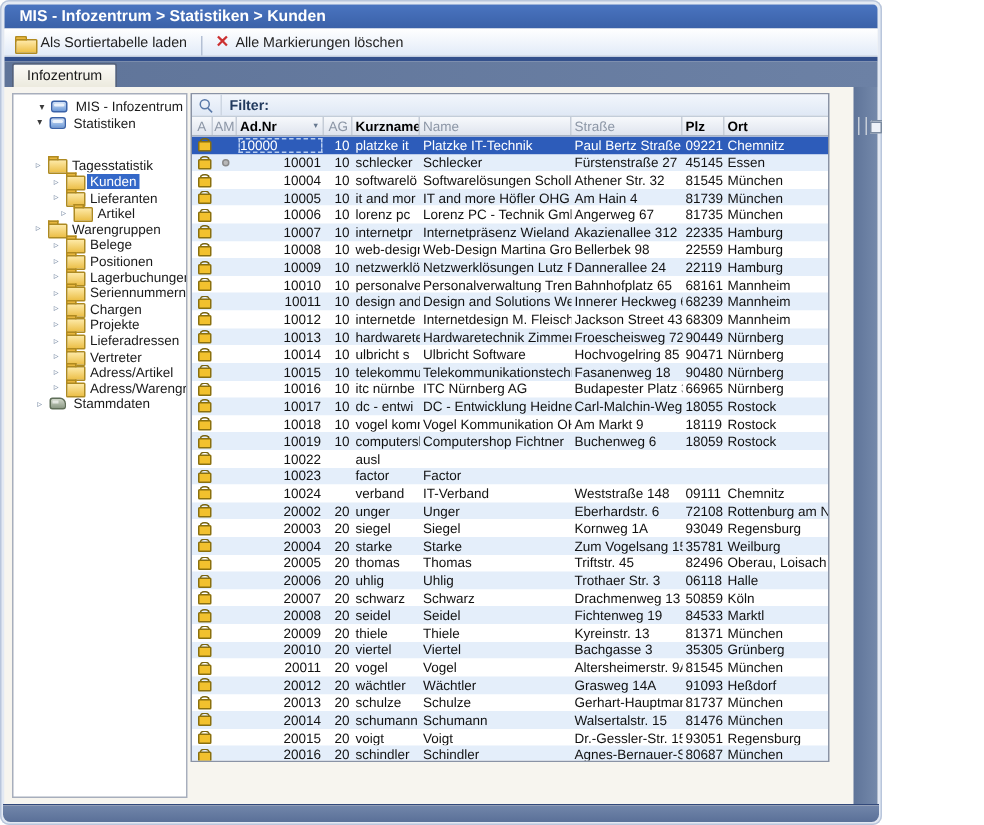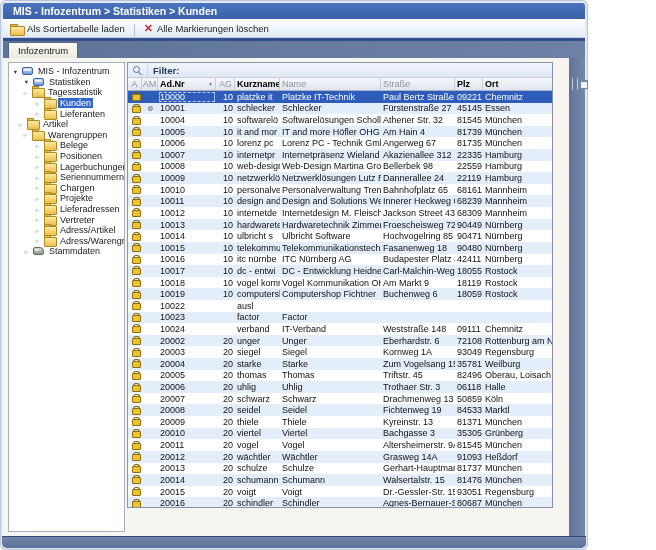--- a/index.html
+++ b/index.html
@@ -100,21 +100,21 @@
 
   .tbody { flex:1; display:flex; overflow:hidden; }
   .rowsarea { flex:1; display:flex; flex-direction:column; }
   .row { height:11.611px; flex:0 0 11.611px; display:flex; align-items:center;
     font-size:9px; color:#111; background:#fff; cursor:default; }
   .row:nth-child(even) { background:#e4eefa; }
   .row.selected { background:#2d5cba; color:#fff; }
   .cell { padding:0 2px; white-space:nowrap; overflow:hidden; display:flex; align-items:center; height:100%; }
   .c-lock { flex:0 0 14px; justify-content:center; }
   .c-am { flex:0 0 16px; justify-content:center; }
-  .c-adnr { flex:0 0 58px; }
+  .c-adnr { flex:0 0 58px; justify-content:flex-end; }
   .c-ag { flex:0 0 19px; justify-content:flex-end; }
   .c-kurzname { flex:0 0 45px; }
   .c-name { flex:0 0 101px; }
   .c-strasse { flex:0 0 74px; }
   .c-plz { flex:0 0 28px; }
   .c-ort { flex:0 0 90px; }
   .c-filler { flex:1; }
   .row.selected .c-adnr.focuscell { justify-content:flex-start;
     outline:1px dashed #b8cdf0; outline-offset:-2px; }
   .lock { width:7px; height:9px; position:relative; display:inline-block; }
@@ -165,56 +165,56 @@
     <div class="tab">
       <span>Infozentrum</span>
     </div>
   </div>
 
   <div class="main">
     <div class="rightband"></div>
 
     <div class="treepanel">
       <div id="tree">
-          <div class="titem" style="padding-left: 3px;">
+          <div class="titem" style="padding-left: 3px; justify-content: flex-end;">
             <span class="exp open">▾</span>
             <span class="tico">
               <span class="appicon" style="display: block;"></span>
             </span>
             <span class="lbl">MIS - Infozentrum</span>
           </div>
           <div class="titem" style="padding-left: 14px;">
             <span class="exp open">▾</span>
             <span class="tico">
               <span class="appicon" style="display: block;"></span>
             </span>
             <span class="lbl">Statistiken</span>
           </div>
-          <div class="titem" style="padding-left: 13px;">
+          <div class="titem" style="padding-left: 13px; margin-top: 18px;">
             <span class="exp closed">▹</span>
             <span class="tico">
               <span class="tfolder" style="display: block;"></span>
             </span>
             <span class="lbl">Tagesstatistik</span>
           </div>
           <div class="titem sel" style="padding-left: 25px;">
             <span class="exp closed">▹</span>
             <span class="tico">
               <span class="tfolder" style="display: block;"></span>
             </span>
             <span class="lbl">Kunden</span>
           </div>
           <div class="titem" style="padding-left: 25px;">
             <span class="exp closed">▹</span>
             <span class="tico">
               <span class="tfolder" style="display: block;"></span>
             </span>
             <span class="lbl">Lieferanten</span>
           </div>
-          <div class="titem" style="padding-left: 8px;">
+          <div class="titem" style="padding-left: 30px;">
             <span class="exp closed">▹</span>
             <span class="tico">
               <span class="tfolder" style="display: block;"></span>
             </span>
             <span class="lbl">Artikel</span>
           </div>
           <div class="titem" style="padding-left: 13px;">
             <span class="exp closed">▹</span>
             <span class="tico">
               <span class="tfolder" style="display: block;"></span>
@@ -545,21 +545,21 @@
             <div class="row">
               <div class="cell c-lock">
                 <span class="lock"></span>
               </div>
               <div class="cell c-am"></div>
               <div class="cell c-adnr">10016</div>
               <div class="cell c-ag">10</div>
               <div class="cell c-kurzname">itc nürnbe</div>
               <div class="cell c-name">ITC Nürnberg AG</div>
               <div class="cell c-strasse">Budapester Platz 32</div>
-              <div class="cell c-plz">42411</div>
+              <div class="cell c-plz">66965</div>
               <div class="cell c-ort">Nürnberg</div>
               <div class="cell c-filler"></div>
             </div>
             <div class="row">
               <div class="cell c-lock">
                 <span class="lock"></span>
               </div>
               <div class="cell c-am"></div>
               <div class="cell c-adnr">10017</div>
               <div class="cell c-ag">10</div>

